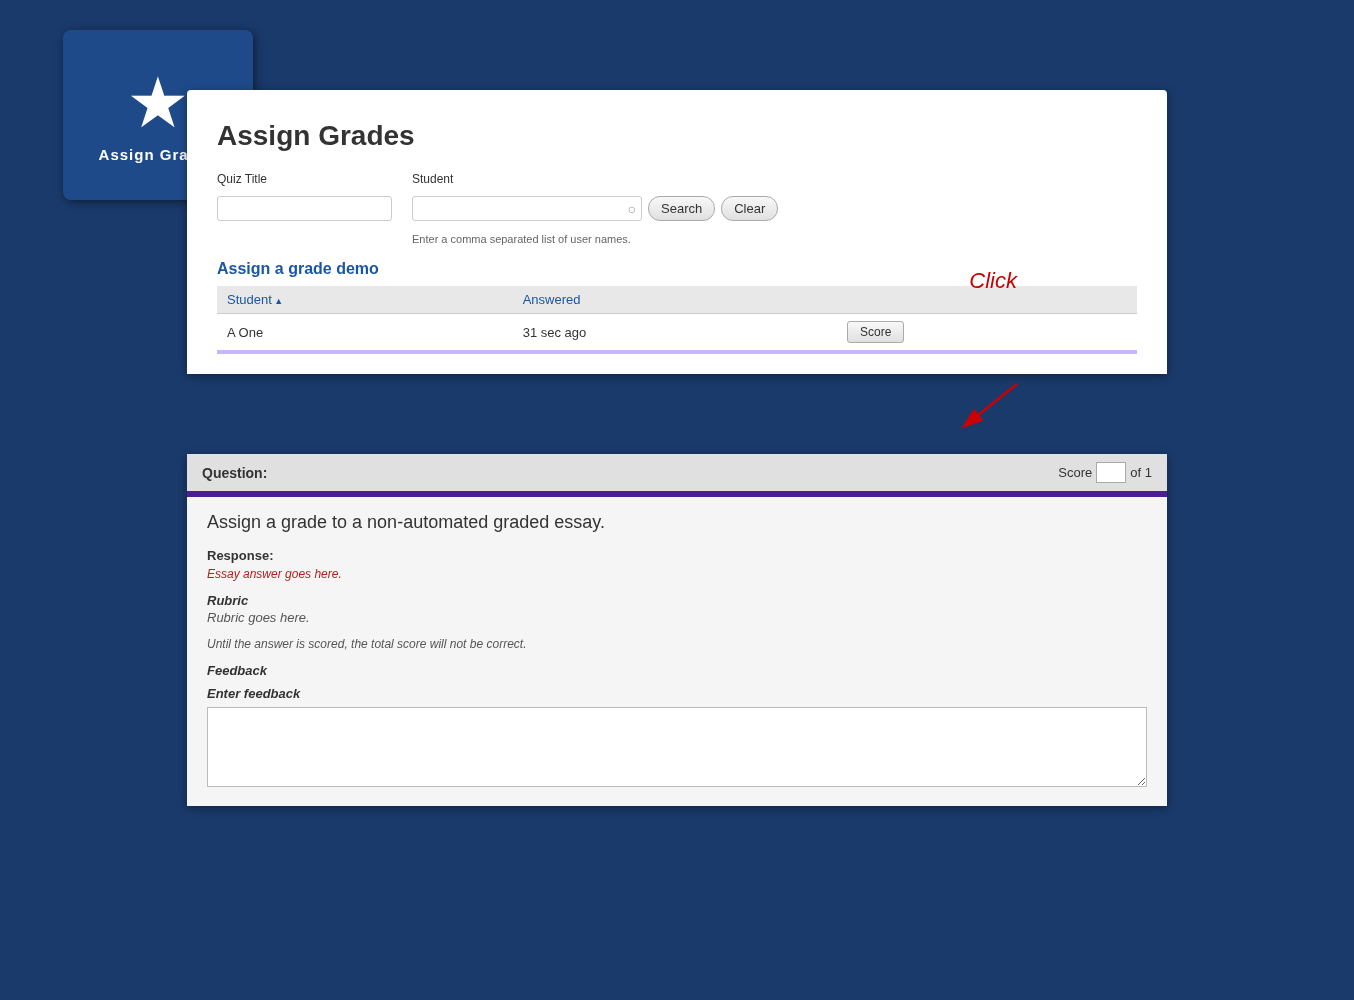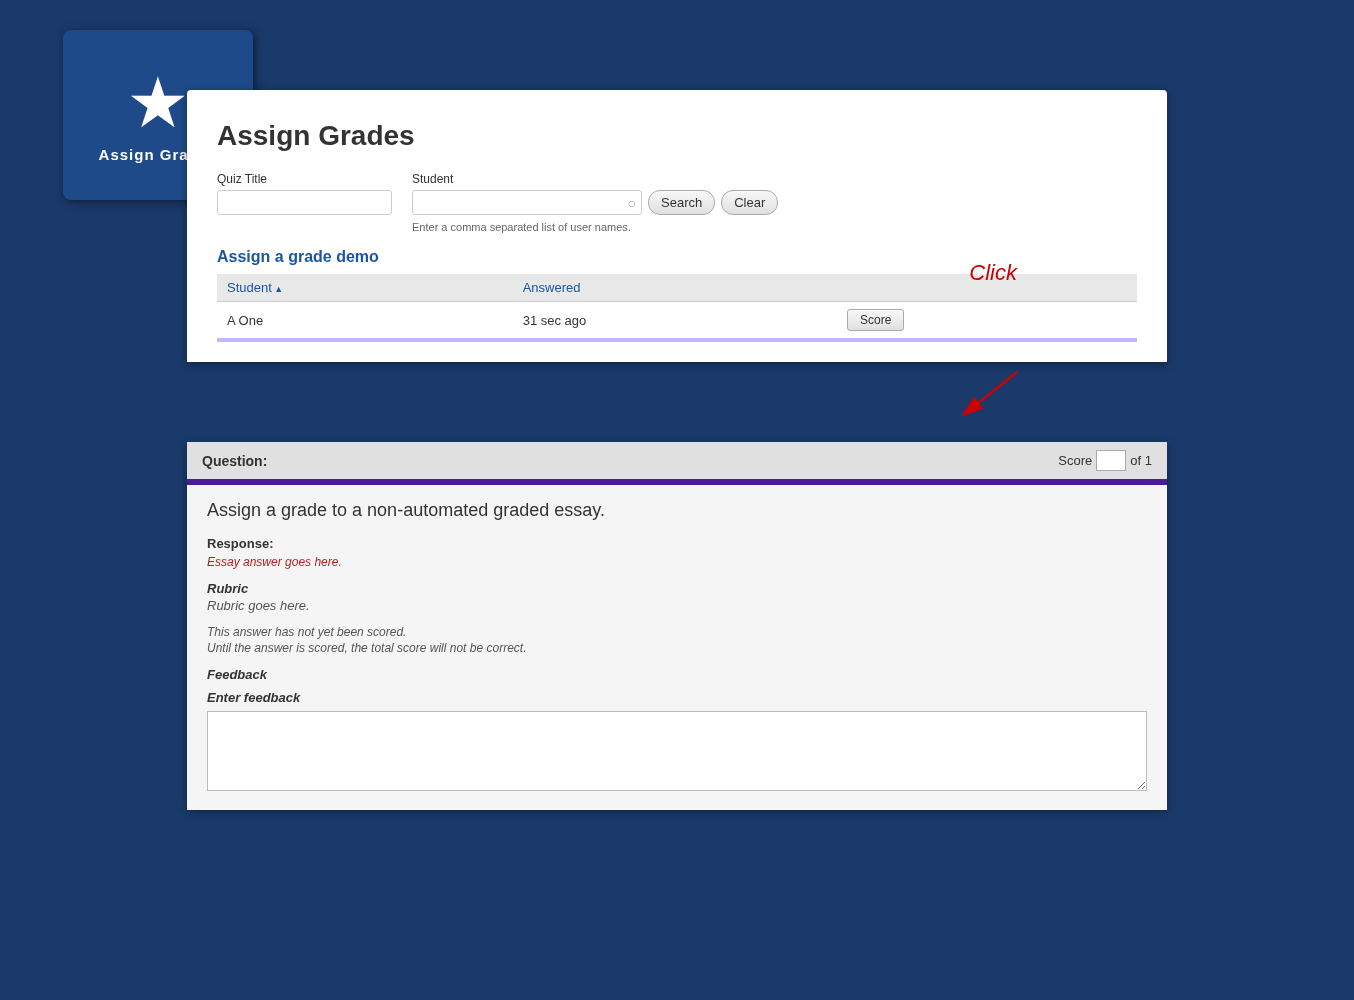--- a/index.html
+++ b/index.html
@@ -85,21 +85,21 @@
     .form-row {
       display: flex;
       align-items: flex-start;
       gap: 20px;
       margin-bottom: 15px;
     }
 
     .form-group {
       display: flex;
       flex-direction: column;
-      gap: 4px;
+      gap: 10px;
     }
 
     .form-label {
       font-size: 12px;
       color: #333;
     }
 
     .form-group input[type="text"] {
       border: 1px solid #ccc;
       padding: 4px 6px;
@@ -204,21 +204,21 @@
       border: 1px solid #aaa;
       background: linear-gradient(to bottom, #f8f8f8, #e0e0e0);
       cursor: pointer;
       color: #333;
     }
 
     
     .click-label {
       position: absolute;
       right: 150px;
-      top: 170px;
+      top: 178px;
       font-size: 22px;
       font-weight: normal;
       color: #cc0000;
       font-style: italic;
     }
 
     
     .arrow-container {
       position: absolute;
       top: 0;
@@ -436,21 +436,20 @@
 
         <div class="question-body">
           <div class="question-text">Assign a grade to a non-automated graded essay.</div>
 
           <div class="response-label">Response:</div>
           <div class="essay-answer">Essay answer goes here.</div>
 
           <div class="rubric-label">Rubric</div>
           <div class="rubric-text">Rubric goes here.</div>
 
-          <div class="not-scored-text">This answer has not yet been scored.</div>
           <div class="not-scored-text">Until the answer is scored, the total score will not be correct.</div>
 
           <div class="feedback-label">Feedback</div>
 
           <div class="enter-feedback-label">Enter feedback</div>
           <textarea class="feedback-textarea" style=""></textarea>
         </div>
 
       </div>
 

